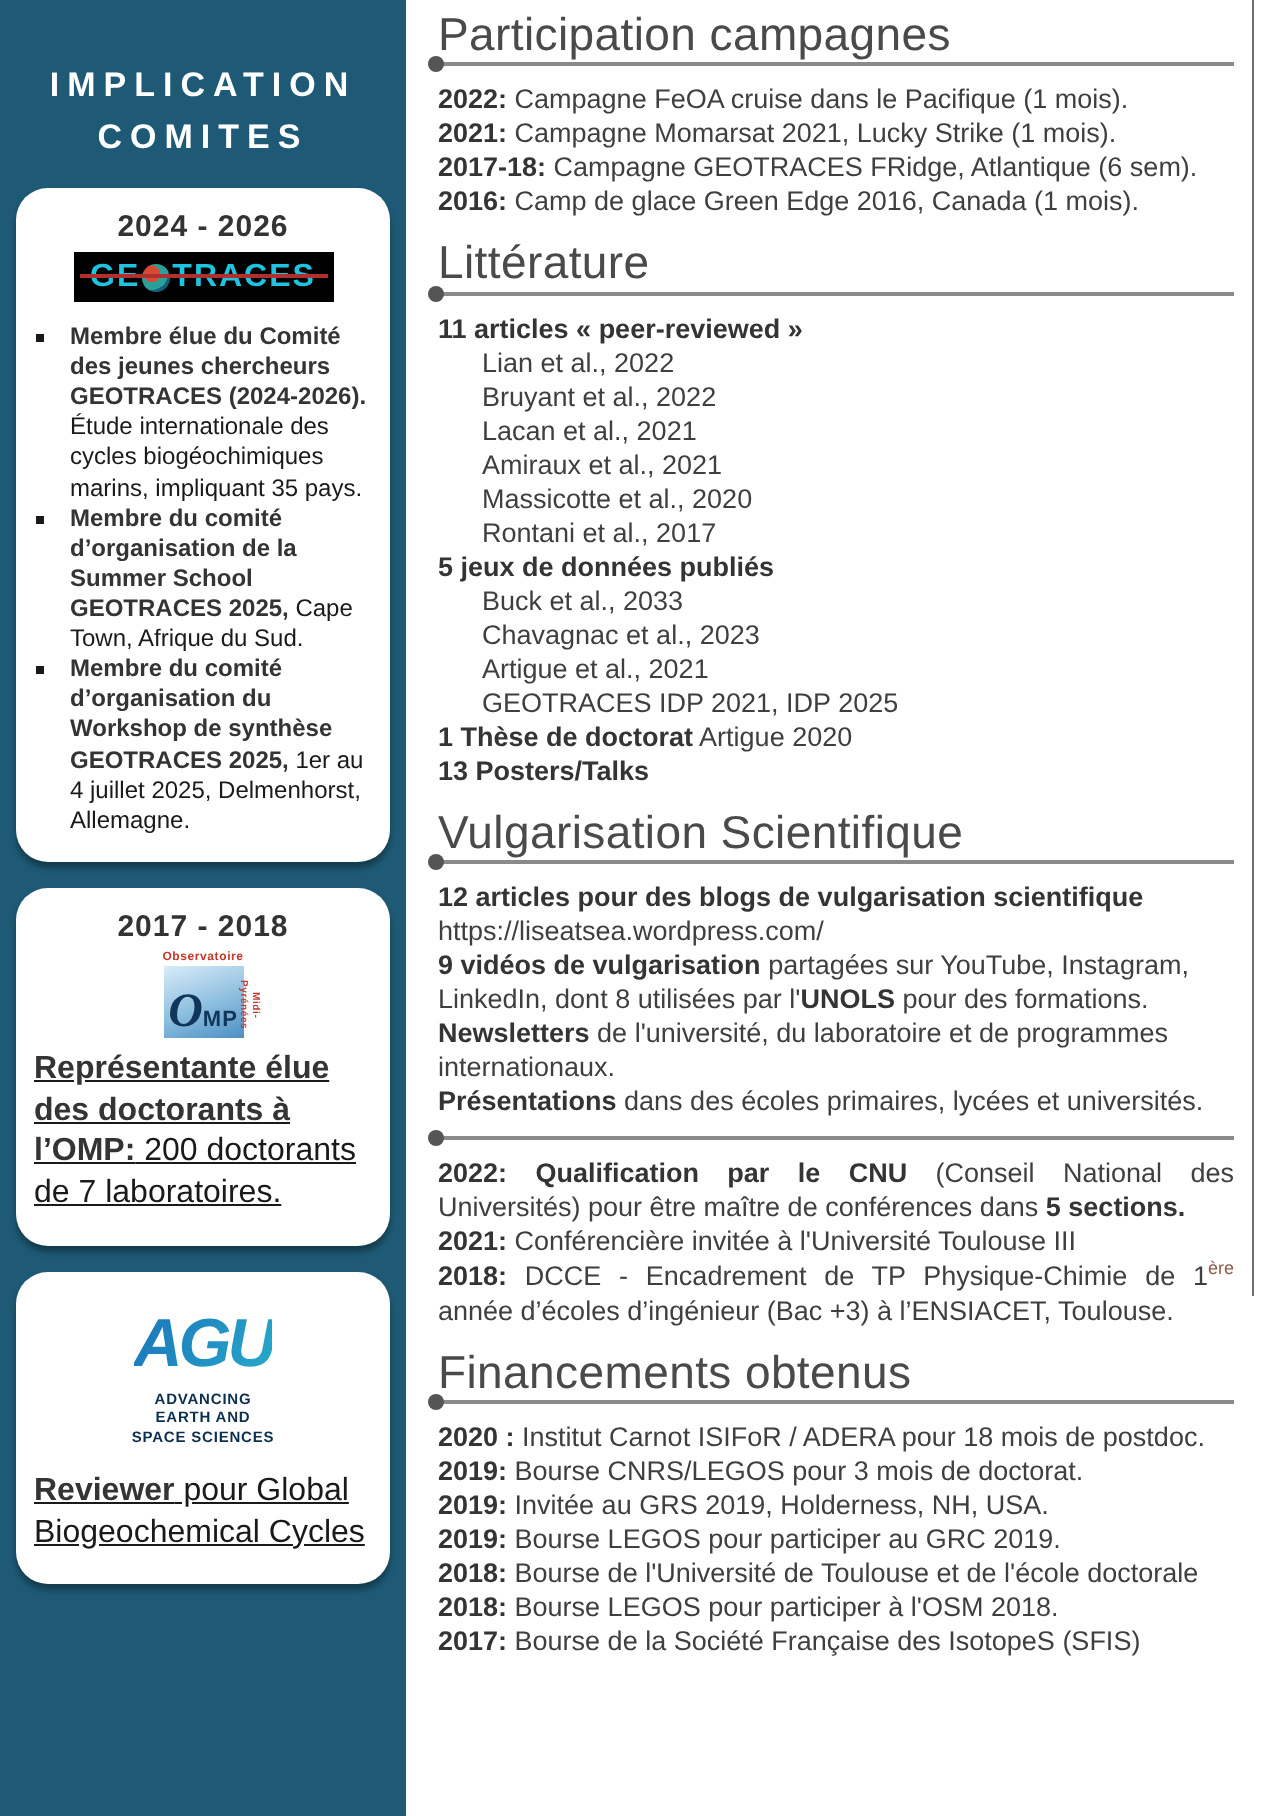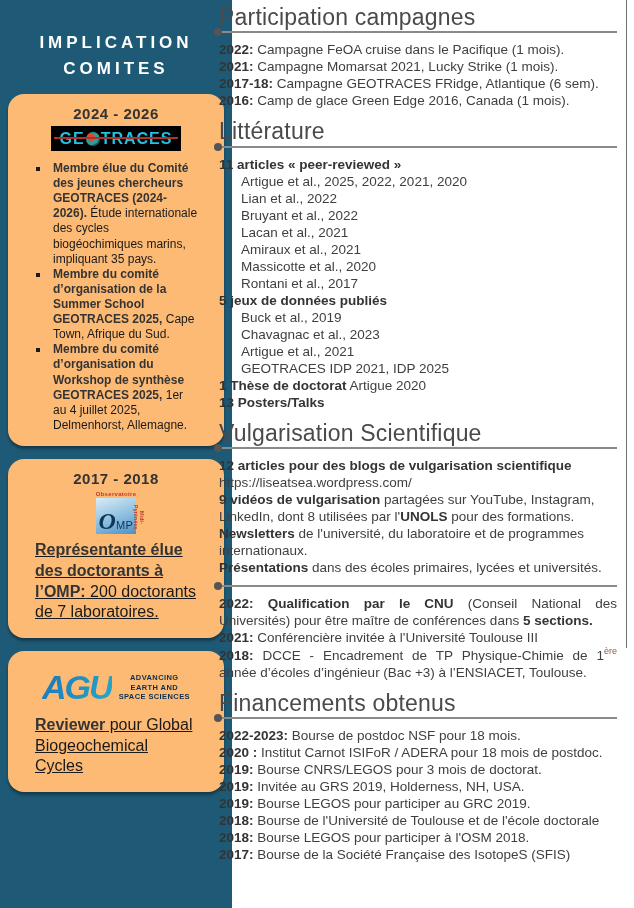--- a/index.html
+++ b/index.html
@@ -3,30 +3,30 @@
 <meta charset="utf-8">
 <style>
   html,body{margin:0;padding:0;}
   body{
     width:634px;height:908px;position:relative;background:#ffffff;
     font-family:"Liberation Sans", sans-serif;overflow:hidden;
     -webkit-font-smoothing:antialiased;
   }
   
   .sidebar{
-    position:absolute;left:0;top:0;width:232px;height:908px;
+    position:absolute;left:0;top:0;width:203px;height:908px;
     background:#1e5a75;box-sizing:border-box;padding:0 8px;
   }
   .sidebar-title{
     margin-top:30px;text-align:center;color:#ffffff;font-weight:bold;
     font-size:17px;letter-spacing:4px;line-height:1.5;
   }
   .card{
-    background:#fdba74;border-radius:16px;margin-top:13px;
-    padding:9px 25px;box-shadow:0 3px 3px rgba(0,0,0,0.35);
+    background:#ffffff;border-radius:16px;margin-top:13px;
+    padding:9px 7px;box-shadow:0 3px 3px rgba(0,0,0,0.35);
   }
   .card-period{
     text-align:center;font-weight:bold;font-size:15px;color:#333333;
     letter-spacing:0.5px;margin:2px 0 4px;
   }
   
   .geo-logo{
     width:130px;height:25px;background:#000000;margin:4px auto 8px;
     position:relative;display:flex;align-items:center;justify-content:center;
   }
@@ -45,27 +45,27 @@
   .bullets li + li{}
   
   .omp{width:70px;margin:2px auto 6px;position:relative;text-align:center;}
   .omp-top{color:#c0392b;font-size:6px;font-weight:bold;letter-spacing:0.3px;}
   .omp-square{
     width:40px;height:36px;margin:1px auto 0;
     background:linear-gradient(160deg,#d9ecf8 0%,#8cbede 55%,#4c8fc4 100%);
     display:flex;align-items:flex-end;justify-content:center;padding-bottom:3px;box-sizing:border-box;
   }
   .omp-o{font-family:"Liberation Serif",serif;font-style:italic;font-size:24px;line-height:0.8;color:#10365c;font-weight:bold;}
-  .omp-mp{font-size:11px;font-weight:normal;color:#10365c;letter-spacing:0.5px;}
+  .omp-mp{font-size:11px;font-weight:bold;color:#10365c;letter-spacing:0.5px;}
   .omp-side{
     position:absolute;right:6px;top:10px;writing-mode:vertical-rl;
     font-size:5px;color:#c0392b;font-weight:bold;letter-spacing:0.3px;
   }
   
-  .agu{display:flex;align-items:center;justify-content:center;gap:7px;margin:12px 0 12px;}
+  .agu{display:flex;align-items:center;justify-content:center;gap:7px;margin:12px 0 12px;flex-direction:column;}
   .agu-acronym{
     font-size:34px;font-weight:bold;font-style:italic;letter-spacing:-2px;line-height:0.9;
     background:linear-gradient(120deg,#1b75bb,#27a9c9);
     -webkit-background-clip:text;background-clip:text;color:transparent;
   }
   .agu-tag{font-size:7.5px;font-weight:bold;color:#0d2f4f;line-height:1.3;letter-spacing:0.4px;text-align:center;}
   .card-text{font-size:16px;color:#1a1a1a;text-align:left;line-height:1.3;margin:4px 2px 6px;text-decoration:underline;}
   
   .main{
     position:absolute;left:213px;top:0;width:414px;height:648px;
@@ -150,29 +150,28 @@
         <p><span class="b">2016:</span><span> Camp de glace Green Edge 2016, Canada (1 mois).</span></p>
       </div>
     </section>
     <section class="section">
       <h2>Littérature</h2>
       <div class="rule">
         <span class="dot"></span>
       </div>
       <div class="lines">
         <p><span class="b">11 articles « peer-reviewed »</span></p>
-        <p class="ind"><span>Artigue et al., 2025, 2022, 2021, 2020</span></p>
         <p class="ind"><span>Lian et al., 2022</span></p>
         <p class="ind"><span>Bruyant et al., 2022</span></p>
         <p class="ind"><span>Lacan et al., 2021</span></p>
         <p class="ind"><span>Amiraux et al., 2021</span></p>
         <p class="ind"><span>Massicotte et al., 2020</span></p>
         <p class="ind"><span>Rontani et al., 2017</span></p>
         <p><span class="b">5 jeux de données publiés</span></p>
-        <p class="ind"><span>Buck et al., 2019</span></p>
+        <p class="ind"><span>Buck et al., 2033</span></p>
         <p class="ind"><span>Chavagnac et al., 2023</span></p>
         <p class="ind"><span>Artigue et al., 2021</span></p>
         <p class="ind"><span>GEOTRACES IDP 2021, IDP 2025</span></p>
         <p><span class="b">1 Thèse de doctorat</span><span> Artigue 2020</span></p>
         <p><span class="b">13 Posters/Talks</span></p>
       </div>
     </section>
     <section class="section">
       <h2>Vulgarisation Scientifique</h2>
       <div class="rule">
@@ -195,21 +194,20 @@
         <p><span class="b">2021:</span><span> Conférencière invitée  à l'Université Toulouse III</span></p>
         <p class="justify"><span class="b">2018:</span><span> DCCE - Encadrement de TP Physique-Chimie de 1</span><span class="sup">ère</span><span> année d’écoles d’ingénieur (Bac +3) à l’ENSIACET, Toulouse.</span></p>
       </div>
     </section>
     <section class="section">
       <h2>Financements obtenus</h2>
       <div class="rule">
         <span class="dot"></span>
       </div>
       <div class="lines">
-        <p><span class="b">2022-2023:</span><span> Bourse de postdoc NSF pour 18 mois.</span></p>
         <p><span class="b">2020 :</span><span> Institut Carnot ISIFoR / ADERA pour 18 mois de postdoc.</span></p>
         <p><span class="b">2019:</span><span> Bourse CNRS/LEGOS pour 3 mois de doctorat.</span></p>
         <p><span class="b">2019:</span><span> Invitée au GRS 2019, Holderness, NH, USA.</span></p>
         <p><span class="b">2019:</span><span> Bourse LEGOS pour participer au GRC 2019.</span></p>
         <p><span class="b">2018:</span><span> Bourse de l'Université de Toulouse et de l'école doctorale</span></p>
         <p><span class="b">2018:</span><span> Bourse LEGOS pour participer à l'OSM 2018.</span></p>
         <p><span class="b">2017:</span><span> Bourse de la Société Française des IsotopeS (SFIS)</span></p>
         <p></p>
       </div>
     </section>

